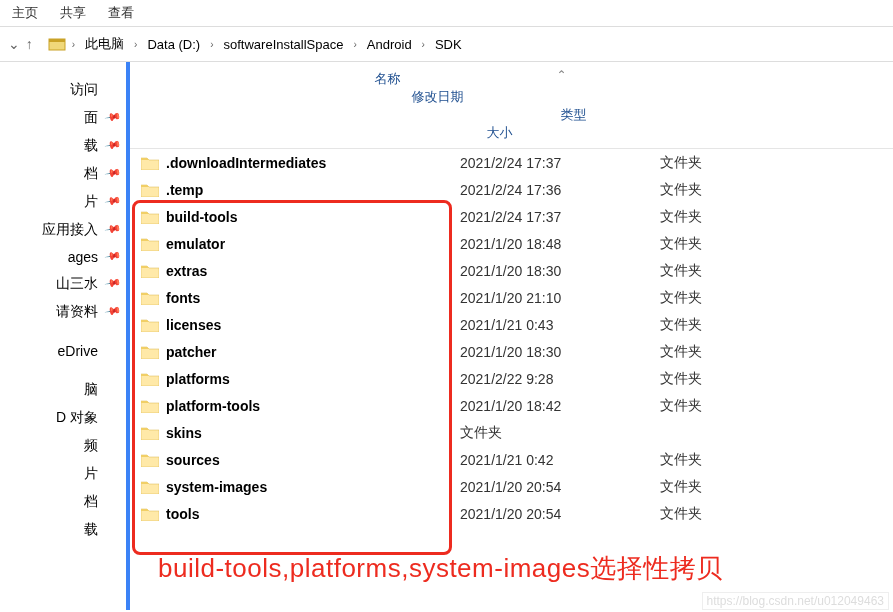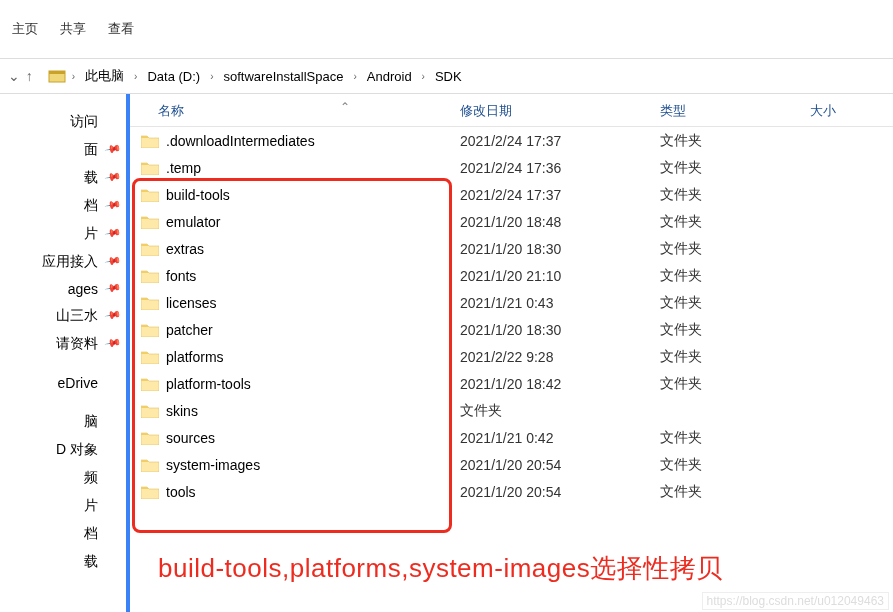--- a/index.html
+++ b/index.html
@@ -1,18 +1,18 @@
 <!DOCTYPE html>
 <html><head>
   <meta charset="utf-8">
   <style>
     * { margin: 0; padding: 0; box-sizing: border-box; font-family: "Microsoft YaHei", "Segoe UI", sans-serif; }
     body { background: #fff; width: 893px; height: 612px; overflow: hidden; position: relative; font-size: 13px; color: #000; }
     
-    .top-menu { display: flex; gap: 22px; padding: 20px 12px; font-size: 13px; color: #333; }
+    .top-menu { display: flex; gap: 22px; padding: 4px 12px; font-size: 13px; color: #333; }
     .top-menu span { cursor: default; }
     
     .addr-bar { display: flex; align-items: center; border-top: 1px solid #ddd; border-bottom: 1px solid #ddd; height: 36px; }
     .nav-arrows { display: flex; align-items: center; gap: 6px; padding: 0 8px; }
     .arrow-btn { color: #666; cursor: pointer; font-size: 14px; }
     .breadcrumbs { display: flex; align-items: center; gap: 4px; padding-left: 6px; flex: 1; height: 100%; border: 1px solid transparent; }
     .bc-icon { width: 18px; height: 18px; display: inline-block; }
     .bc-item { padding: 2px 4px; color: #000; }
     .bc-sep { color: #666; font-size: 10px; padding: 0 2px; }
     
@@ -20,36 +20,36 @@
     
     .sidebar { width: 130px; border-right: 4px solid #3b82f6; padding-top: 14px; overflow: hidden; }
     .side-item { display: flex; align-items: center; justify-content: flex-end; padding: 5px 6px 5px 0; gap: 8px; color: #000; font-size: 14px; }
     .side-item .pin { width: 14px; height: 14px; color: #808080; font-size: 11px; transform: rotate(35deg); display: inline-block; }
     .side-item-text { flex: 0 0 auto; text-align: right; }
     .side-hidden-pin { visibility: hidden; }
     .side-spacer { height: 12px; }
     
     .content { flex: 1; position: relative; padding-top: 2px; }
     
-    .headers { display: flex; align-items: center; border-bottom: 1px solid #e5e5e5; font-size: 13px; color: #205090; padding: 6px 0 6px 0; }
+    .headers { display: flex; align-items: center; border-bottom: 1px solid #e5e5e5; font-size: 13px; color: #205090; padding: 6px 0 6px 0; flex-direction: column; }
     .h-name { width: 330px; padding-left: 28px; position: relative; }
     .h-name::after { content: "⌃"; position: absolute; right: 110px; top: -2px; color: #888; font-size: 12px; }
     .h-date { width: 200px; }
-    .h-type { width: 150px; }
+    .h-type { width: 150px; text-align: right; }
     .h-size { flex: 1; padding-right: 24px; }
     
     .files { position: relative; }
     
     .highlight-box { position: absolute; left: 2px; top: 51px; width: 320px; height: 355px; border: 3px solid #ed2b1f; border-radius: 8px; pointer-events: none; z-index: 5; }
     
     .file-row { display: flex; align-items: center; height: 27px; padding-left: 10px; }
     .file-icon { width: 20px; height: 20px; margin-right: 6px; display: flex; align-items: center; justify-content: center; }
     .folder-svg { width: 18px; height: 14px; }
     .file-svg { width: 14px; height: 18px; }
-    .f-name { width: 294px; font-size: 14px; }
+    .f-name { width: 294px; font-size: 14px; font-weight: bold; }
     .f-date { width: 200px; font-size: 14px; color: #333; }
     .f-type { width: 150px; font-size: 14px; color: #333; }
     .f-size { flex: 1; font-size: 14px; color: #333; text-align: right; padding-right: 50px; }
     
     .annotation { position: absolute; left: 158px; bottom: 26px; font-size: 26px; color: #ed2b1f; font-weight: 400; letter-spacing: 0.5px; }
     .watermark { position: absolute; right: 4px; bottom: 2px; font-size: 12px; color: #ddd; border: 1px solid #eee; padding: 1px 4px; }
   </style>
 </head>
 <body>
 

